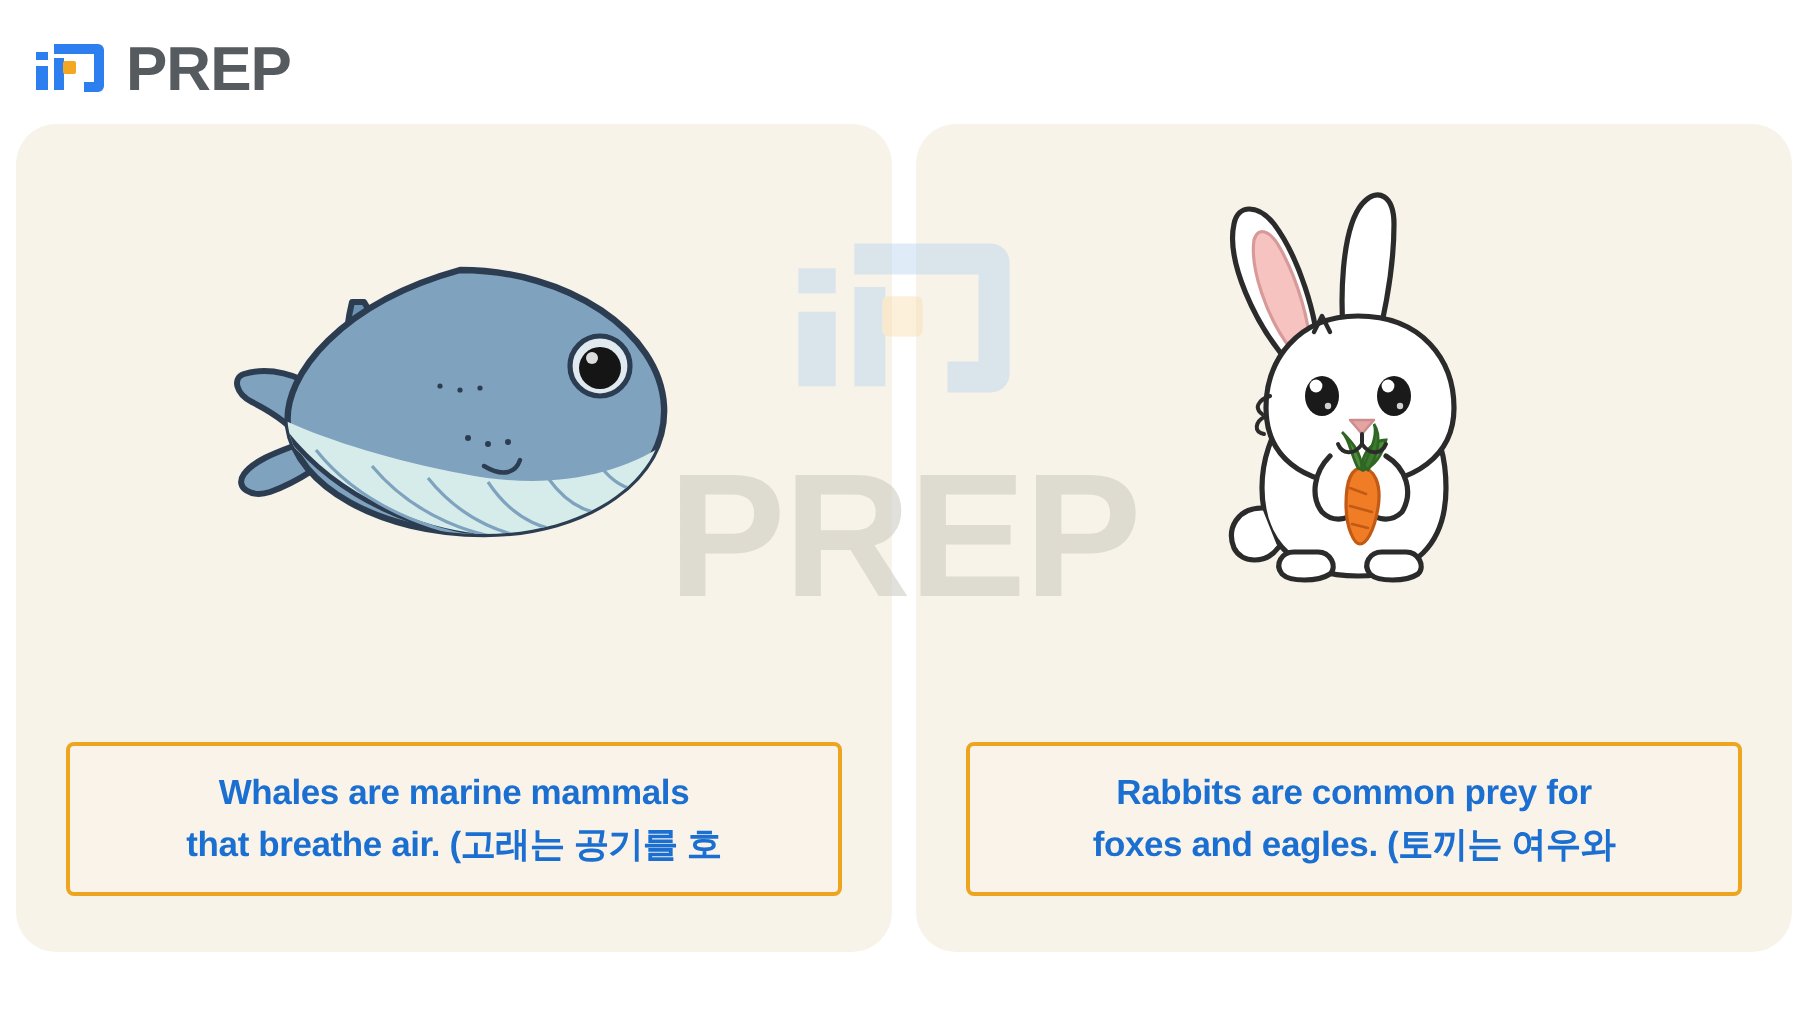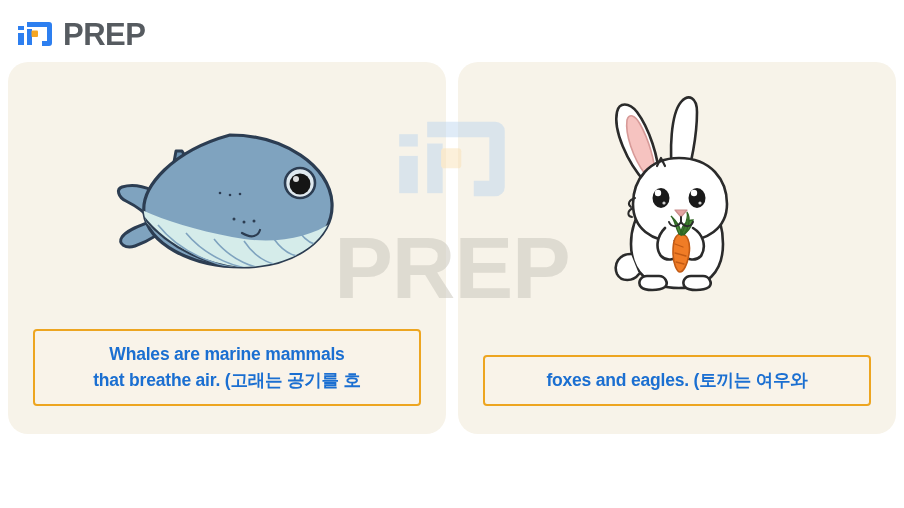--- a/index.html
+++ b/index.html
@@ -44,21 +44,21 @@
     margin-top:6px;
     font-size:88px;font-weight:bold;letter-spacing:-1px;
     color:#cfccc2;opacity:.6;line-height:1;
     font-family:"Liberation Sans", sans-serif;
   }
 
   
   .cards{
     position:absolute;
     left:8px; top:62px;
-    width:888px; height:372px;
+    width:888px; height:414px;
     display:flex;
     gap:12px;
     z-index:2;
   }
   .card{
     flex:1 1 0;
     background:#f7f3e9;
     border-radius:20px;
     position:relative;
     overflow:hidden;
@@ -235,17 +235,18 @@
 
           <path d="M88 124 L100 124 L94 131 Z" fill="#e3a4a2" stroke="#c98d8b" stroke-width="1.2" stroke-linejoin="round"></path>
 
           <path d="M94 131 L94 136 M94 136 C90 142 84 141 82 136
                    M94 136 C98 142 104 141 106 136" fill="none" stroke="#2b2b2b" stroke-width="2" stroke-linecap="round"></path>
         </g>
       </svg>
     </div>
 
     <div class="caption">
+      <span class="caption-text">Rabbits are common prey for</span>
       <span class="caption-text">foxes and eagles. (토끼는 여우와</span>
     </div>
   </div>
 
 </div>
 
 </body></html>

